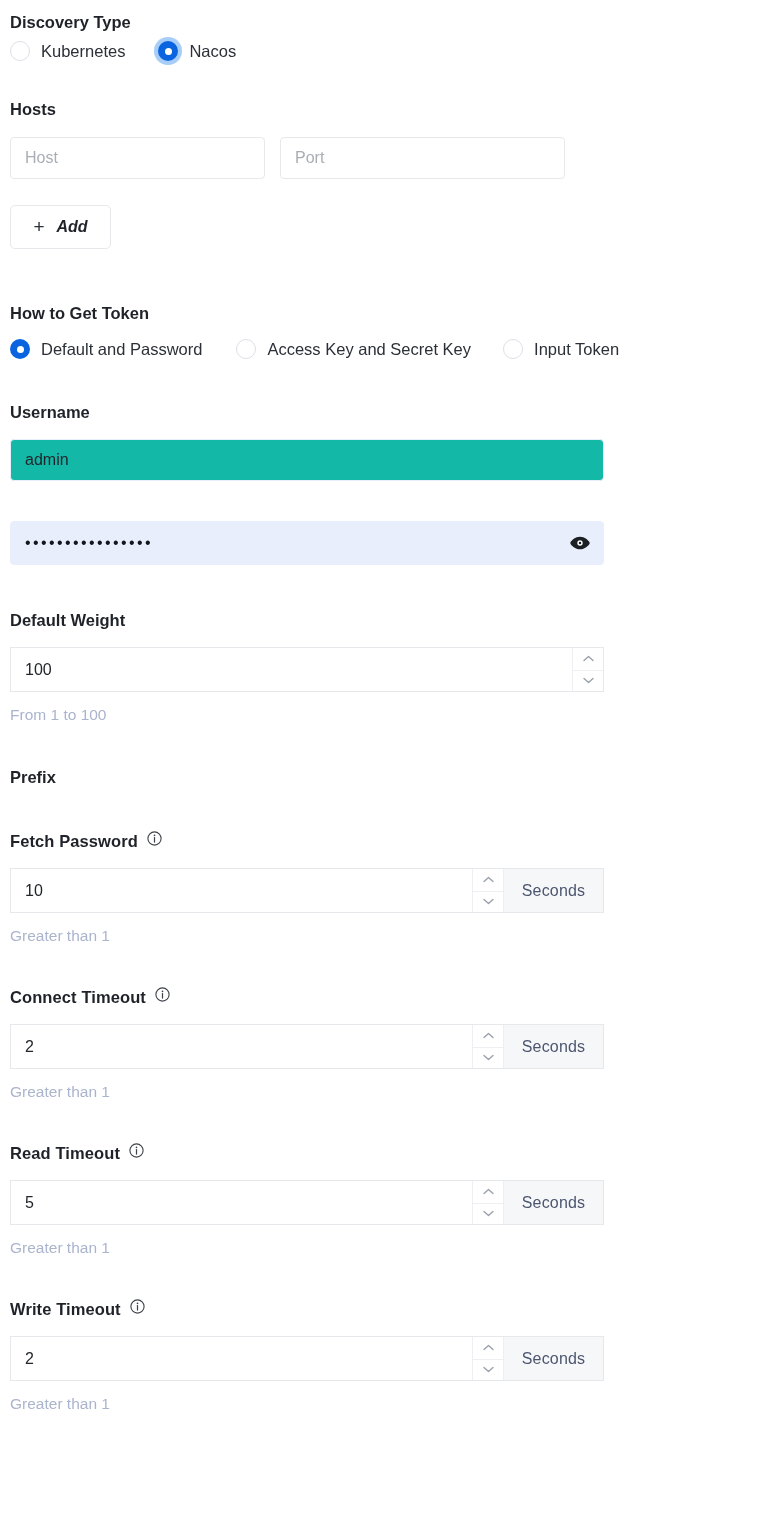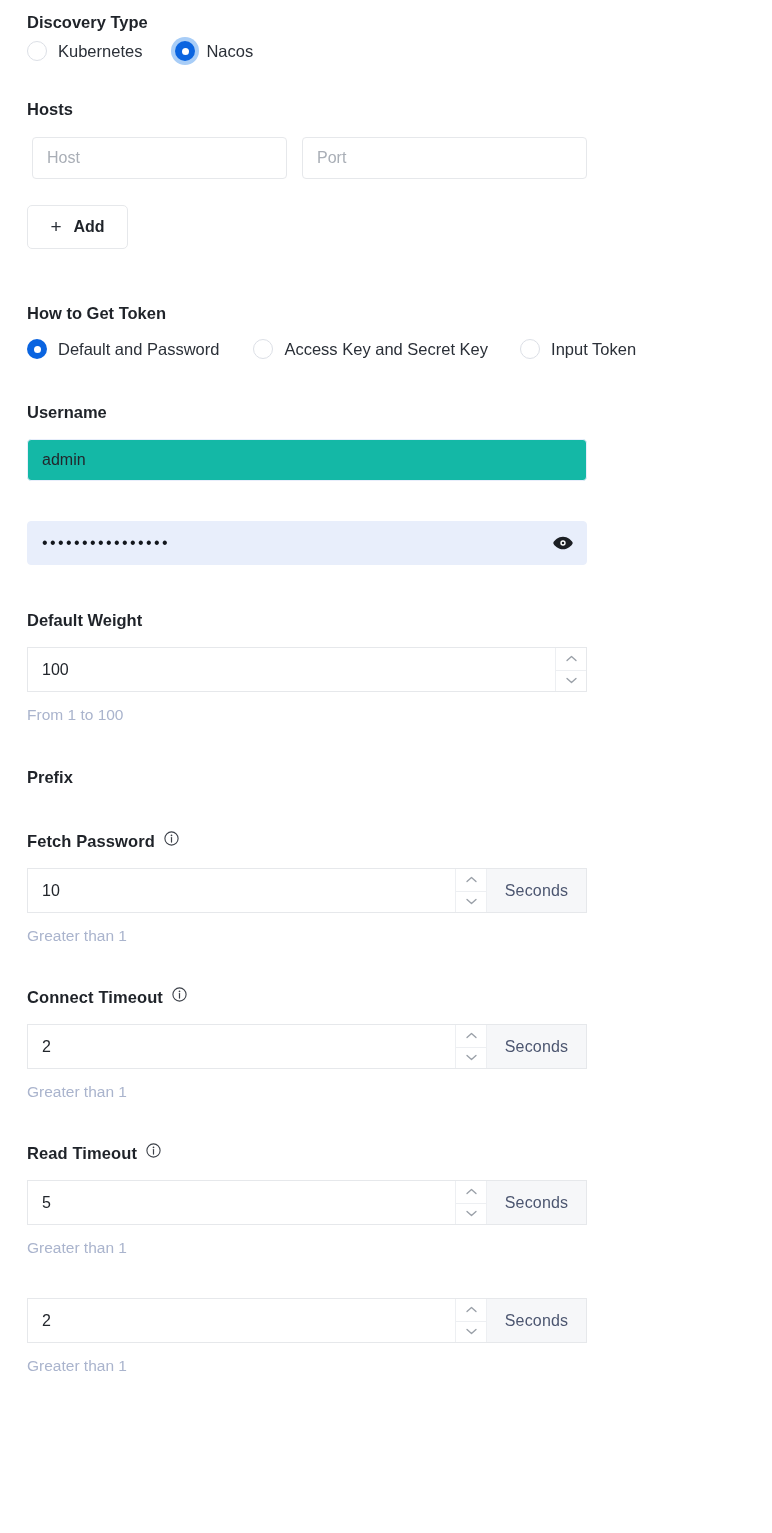--- a/index.html
+++ b/index.html
@@ -11,21 +11,21 @@
 
   body {
     font-family: "Liberation Sans", sans-serif;
     color: #1f2329;
     -webkit-font-smoothing: antialiased;
   }
 
   .page {
     width: 614px;
     min-height: 1533px;
-    padding: 0 27px;
+    padding: 0 10px;
     position: relative;
   }
 
   
   .field { position: relative; }
 
   .field-label {
     font-size: 16.5px;
     font-weight: 700;
     color: #1f2329;
@@ -151,20 +151,21 @@
     font-weight: 400;
     color: #2b3038;
     line-height: 1;
     position: relative;
     top: -1px;
   }
   .add-btn-label {
     font-size: 16px;
     font-weight: 700;
     color: #1f2329;
+    font-style: italic;
   }
 
   
   .pw-wrap { position: relative; }
   .pw-dots {
     height: 44px;
     background: #e8eefb;
     border: 1px solid #e8eefb;
     border-radius: 4px;
     display: flex;
@@ -248,21 +249,21 @@
 
   .helper {
     font-size: 15.5px;
     color: #aab4cd;
     line-height: 20px;
   }
 
   
   .mt-discovery-radios { margin-top: 8px; }
   .gap-hosts-title     { margin-top: 37px; }
-  .gap-hosts-inputs    { margin-top: 17px; justify-content: flex-end; }
+  .gap-hosts-inputs    { margin-top: 17px; }
   .gap-add             { margin-top: 26px; }
   .gap-token-title     { margin-top: 53px; }
   .gap-token-radios    { margin-top: 15px; }
   .gap-username-title  { margin-top: 42px; }
   .gap-input           { margin-top: 16px; }
   .gap-password-title  { margin-top: 40px; }
   .gap-weight-title    { margin-top: 44px; }
   .gap-helper          { margin-top: 13px; }
   .gap-prefix-title    { margin-top: 41px; }
   .gap-fetch-title     { margin-top: 42px; }
@@ -455,20 +456,30 @@
               <path d="M1 1.4L5.5 5.6 10 1.4" fill="none" stroke="#9aa0a8" stroke-width="1.3" stroke-linecap="round" stroke-linejoin="round"></path>
             </svg>
         </div>
       </div>
       <div class="unit-suffix">Seconds</div>
     </div>
     <div class="helper gap-helper">Greater than 1</div>
   </div>
 
   <div class="field gap-section">
+    <div class="field-label">
+      <span>Write Timeout</span>
+      <span class="info-icon">
+        <svg width="15" height="15" viewBox="0 0 15 15" aria-hidden="true">
+          <circle cx="7.5" cy="7.5" r="6.6" fill="none" stroke="#3c4149" stroke-width="1.1"></circle>
+          <circle cx="7.5" cy="4.3" r="0.85" fill="#3c4149"></circle>
+          <path d="M7.5 6.5v4.6" stroke="#3c4149" stroke-width="1.2" stroke-linecap="round"></path>
+        </svg>
+      </span>
+    </div>
     <div class="num-wrap gap-input">
       <input class="num-input" type="text" value="2" style="">
       <div class="stepper">
         <div class="stepper-btn">
           <svg class="chev" viewBox="0 0 11 7">
               <path d="M1 5.6L5.5 1.4 10 5.6" fill="none" stroke="#9aa0a8" stroke-width="1.3" stroke-linecap="round" stroke-linejoin="round"></path>
             </svg>
         </div>
         <div class="stepper-btn">
           <svg class="chev" viewBox="0 0 11 7">

